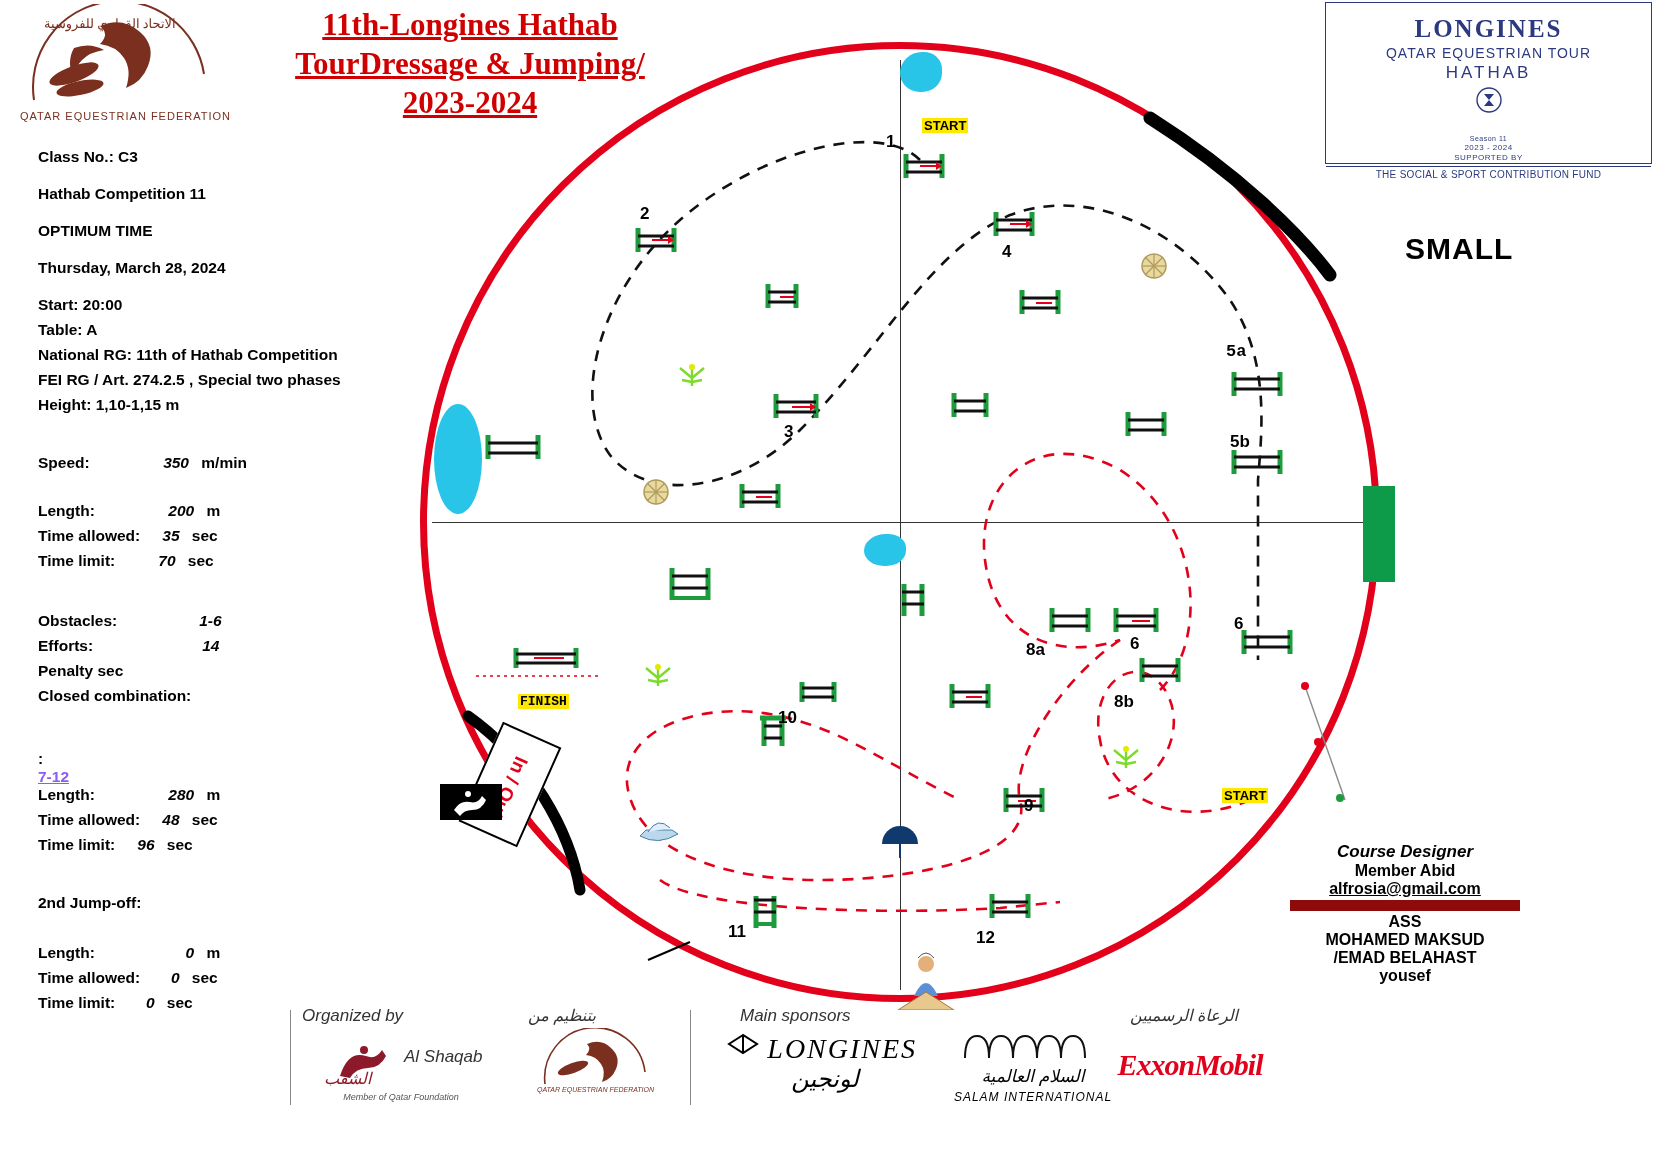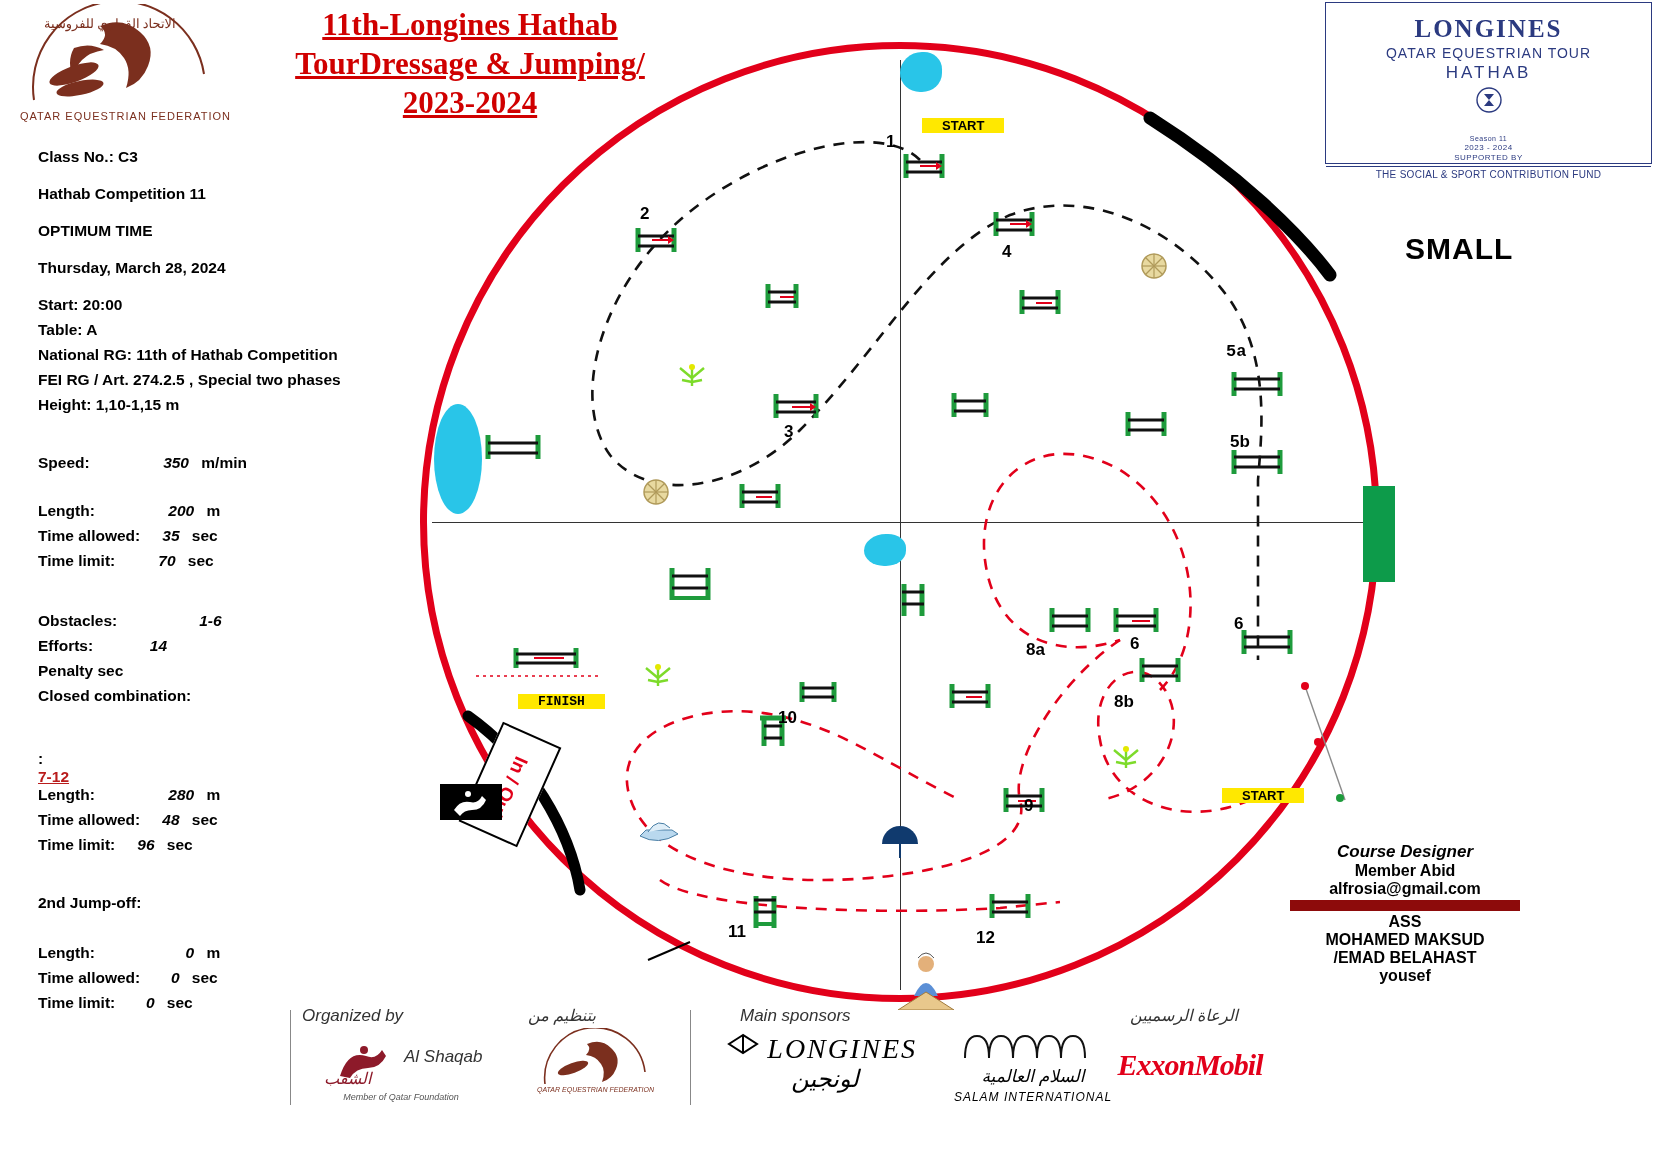--- a/index.html
+++ b/index.html
@@ -36,38 +36,38 @@
   .hourglass{width:26px;height:26px;margin:4px auto 0;}
 
   #small-label{left:1405px;top:232px;font-size:30px;font-weight:bold;letter-spacing:1px;color:#000;}
 
   
   #info{left:38px;top:148px;width:330px;font-size:15.5px;font-weight:bold;color:#000;}
   #info .blk{margin-bottom:19px;}
   .numcol{display:inline-block;width:95px;text-align:right;font-style:italic;}
   .unitcol{display:inline-block;width:48px;text-align:left;padding-left:8px;}
   #info .small-gap{margin-bottom:7px;}
-  .jumpoff-head{color:#b91c1c;text-decoration:underline;font-weight:bold;}
+  .jumpoff-head{color:#8b5cf6;text-decoration:underline;font-weight:bold;}
 
   
   #arena{
     left:420px;top:42px;width:960px;height:960px;
     border:7px solid #e2001a;border-radius:50%;
     box-sizing:border-box;
   }
   #arena-center-v{left:900px;top:60px;width:1px;height:930px;background:#333;}
   #arena-center-h{left:432px;top:522px;width:940px;height:1px;background:#333;}
 
   svg.overlay{left:0;top:0;width:1661px;height:1166px;pointer-events:none;}
 
   
   .jump{position:absolute;}
 
   .numlbl{position:absolute;font-size:17px;font-weight:bold;color:#000;font-family:"Liberation Sans",sans-serif;}
-  .tag{position:absolute;font-size:13px;font-weight:bold;background:#ffe800;padding:0 20px;}
+  .tag{position:absolute;font-size:13px;font-weight:bold;background:#ffe800;padding:0 2px;}
 
   
   .pond{position:absolute;background:#29c5e8;}
   .flower{position:absolute;}
   .greenbar{position:absolute;background:#0d9b4a;}
 
   
   #inout{
     position:absolute;left:478px;top:730px;width:60px;height:105px;
     border:2px solid #000;background:#fff;
@@ -76,21 +76,21 @@
   #inout span{
     display:block;transform:rotate(90deg);
     font-size:19px;font-weight:bold;color:#e2001a;
     margin-top:42px;white-space:nowrap;
   }
   #horsebox{position:absolute;left:440px;top:784px;width:62px;height:36px;background:#000;}
 
   
   #designer{left:1290px;top:842px;width:230px;text-align:center;font-size:16px;font-weight:bold;color:#000;}
   #designer .it{font-style:italic;font-size:17px;}
-  #designer .mail{font-size:16px;}
+  #designer .mail{text-decoration:underline;font-size:16px;}
   #designer .redbar{height:11px;background:#8d0b0b;margin:2px 0 2px 0;}
 
   
   #footer{left:0;top:1000px;width:1661px;height:166px;font-style:italic;}
   .fdiv{position:absolute;width:1px;height:95px;background:#888;top:10px;}
   .forg{position:absolute;font-size:17px;color:#333;}
   .farab{position:absolute;font-size:16px;color:#333;}
   .brand{position:absolute;text-align:center;}
   #exxon{font-family:"Liberation Serif",serif;font-size:30px;font-weight:bold;color:#e2001a;letter-spacing:-1px;}
 </style>
@@ -169,21 +169,21 @@
     <span class="numcol" style="width:56px;">70</span>
     <span class="unitcol">sec</span>
   </div>
 
   <div class="small-gap">
     <span>Obstacles:</span>
     <span class="numcol" style="width:100px;">1-6</span>
   </div>
   <div class="small-gap">
     <span>Efforts:</span>
-    <span class="numcol" style="width:122px;text-align:center;">14</span>
+    <span class="numcol" style="width:122px;">14</span>
   </div>
   <div class="small-gap">Penalty sec</div>
   <div style="margin-bottom:45px;">Closed combination:</div>
 
   <div>:</div>
   <div class="jumpoff-head">7-12</div>
   <div class="small-gap">
     <span>Length:</span>
     <span class="numcol">280</span>
     <span class="unitcol">m</span>

